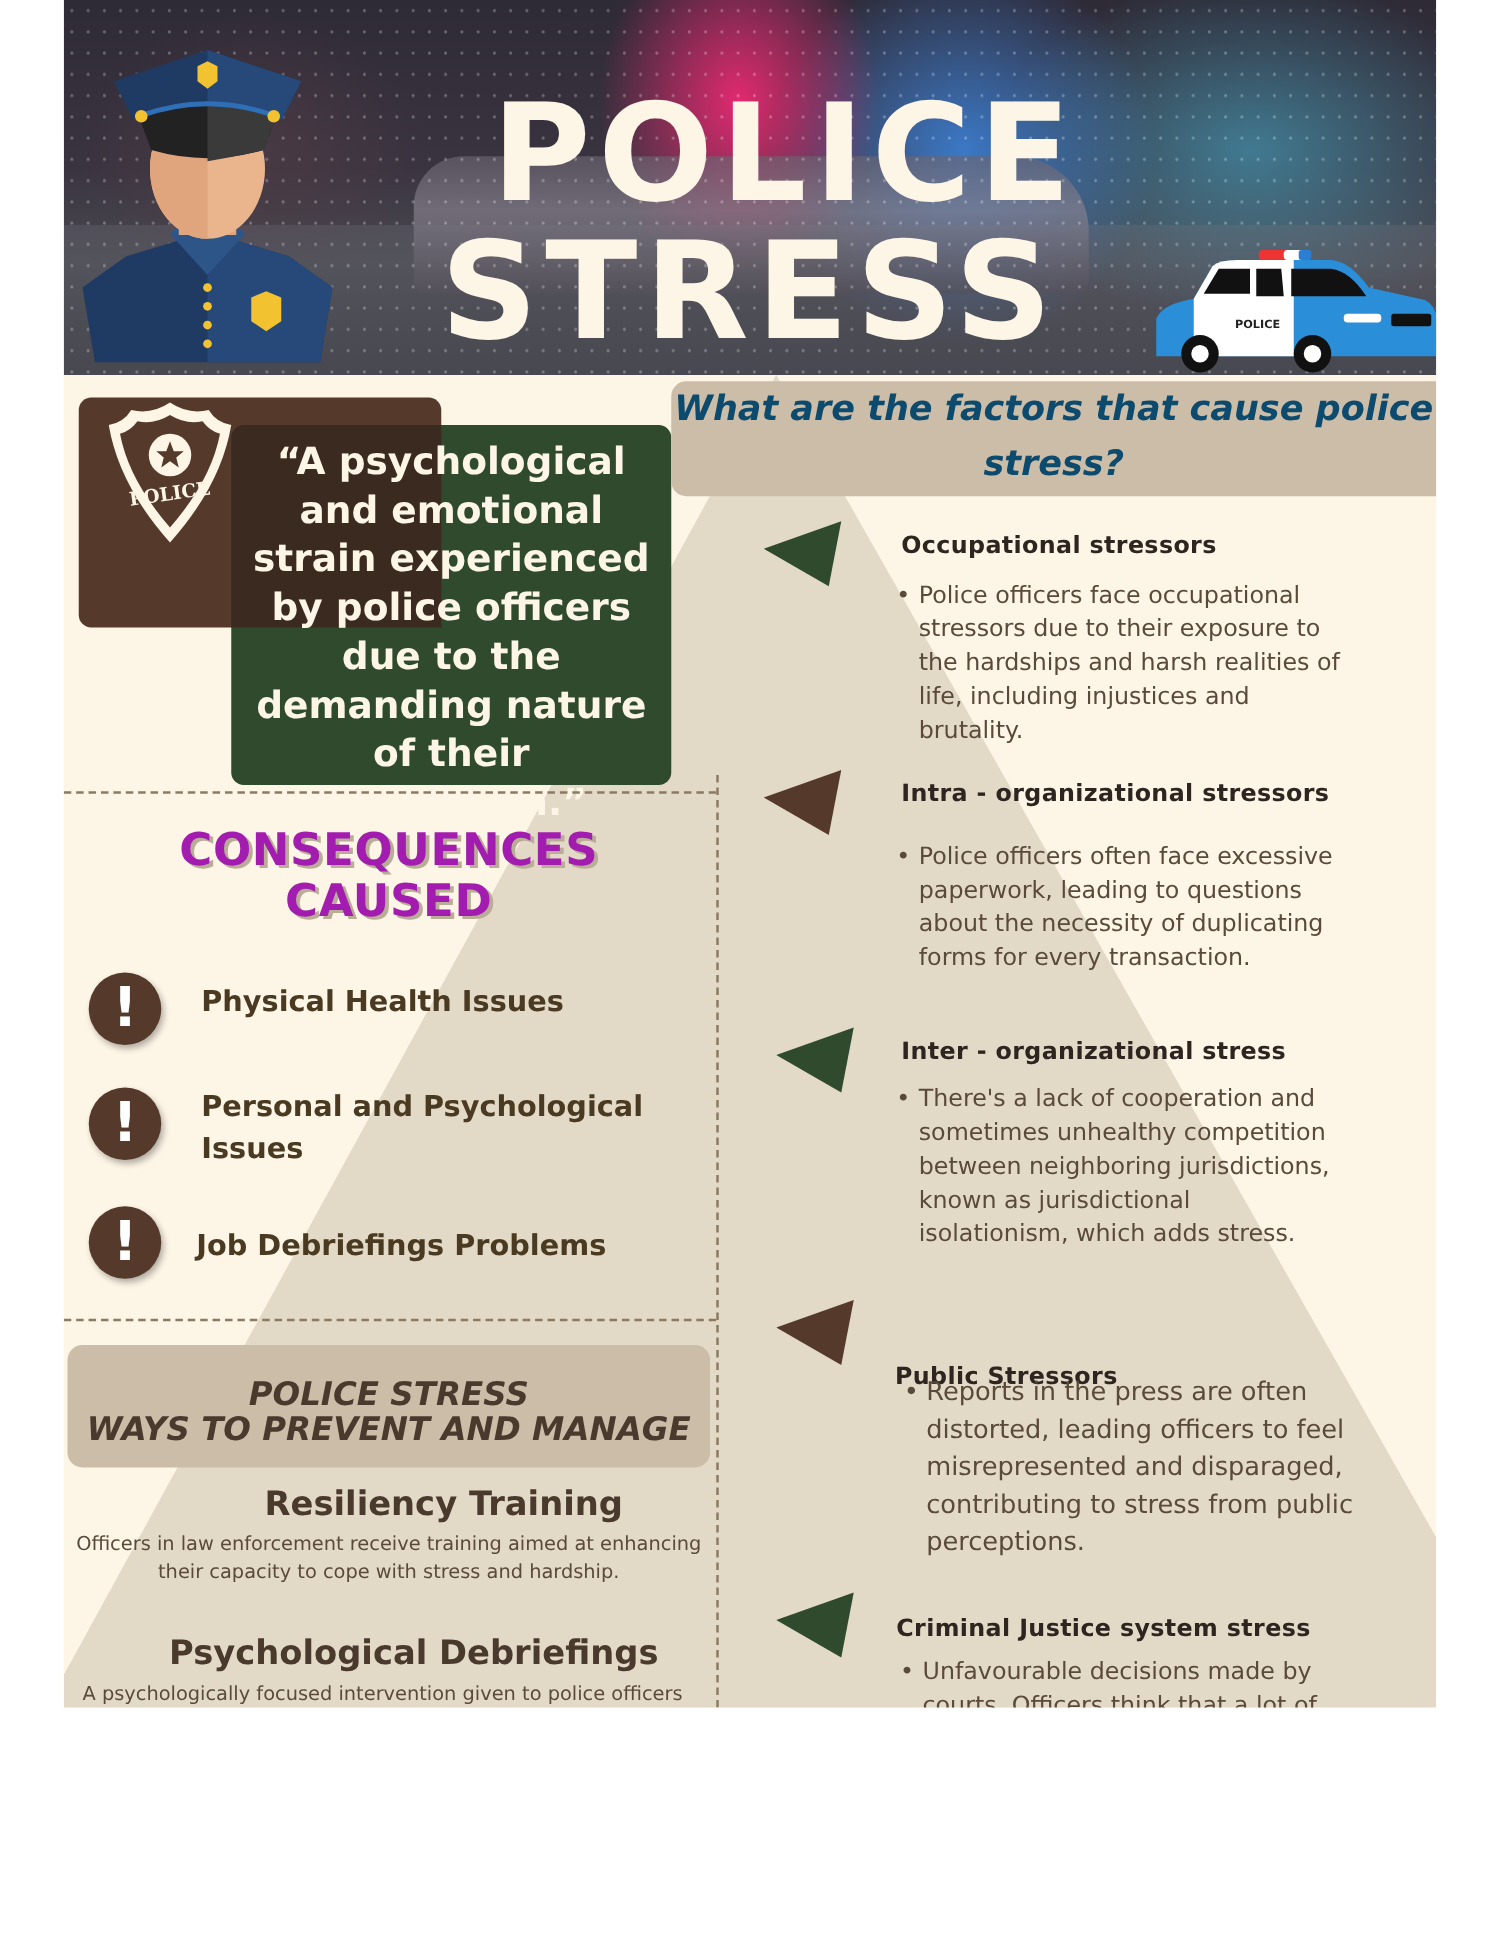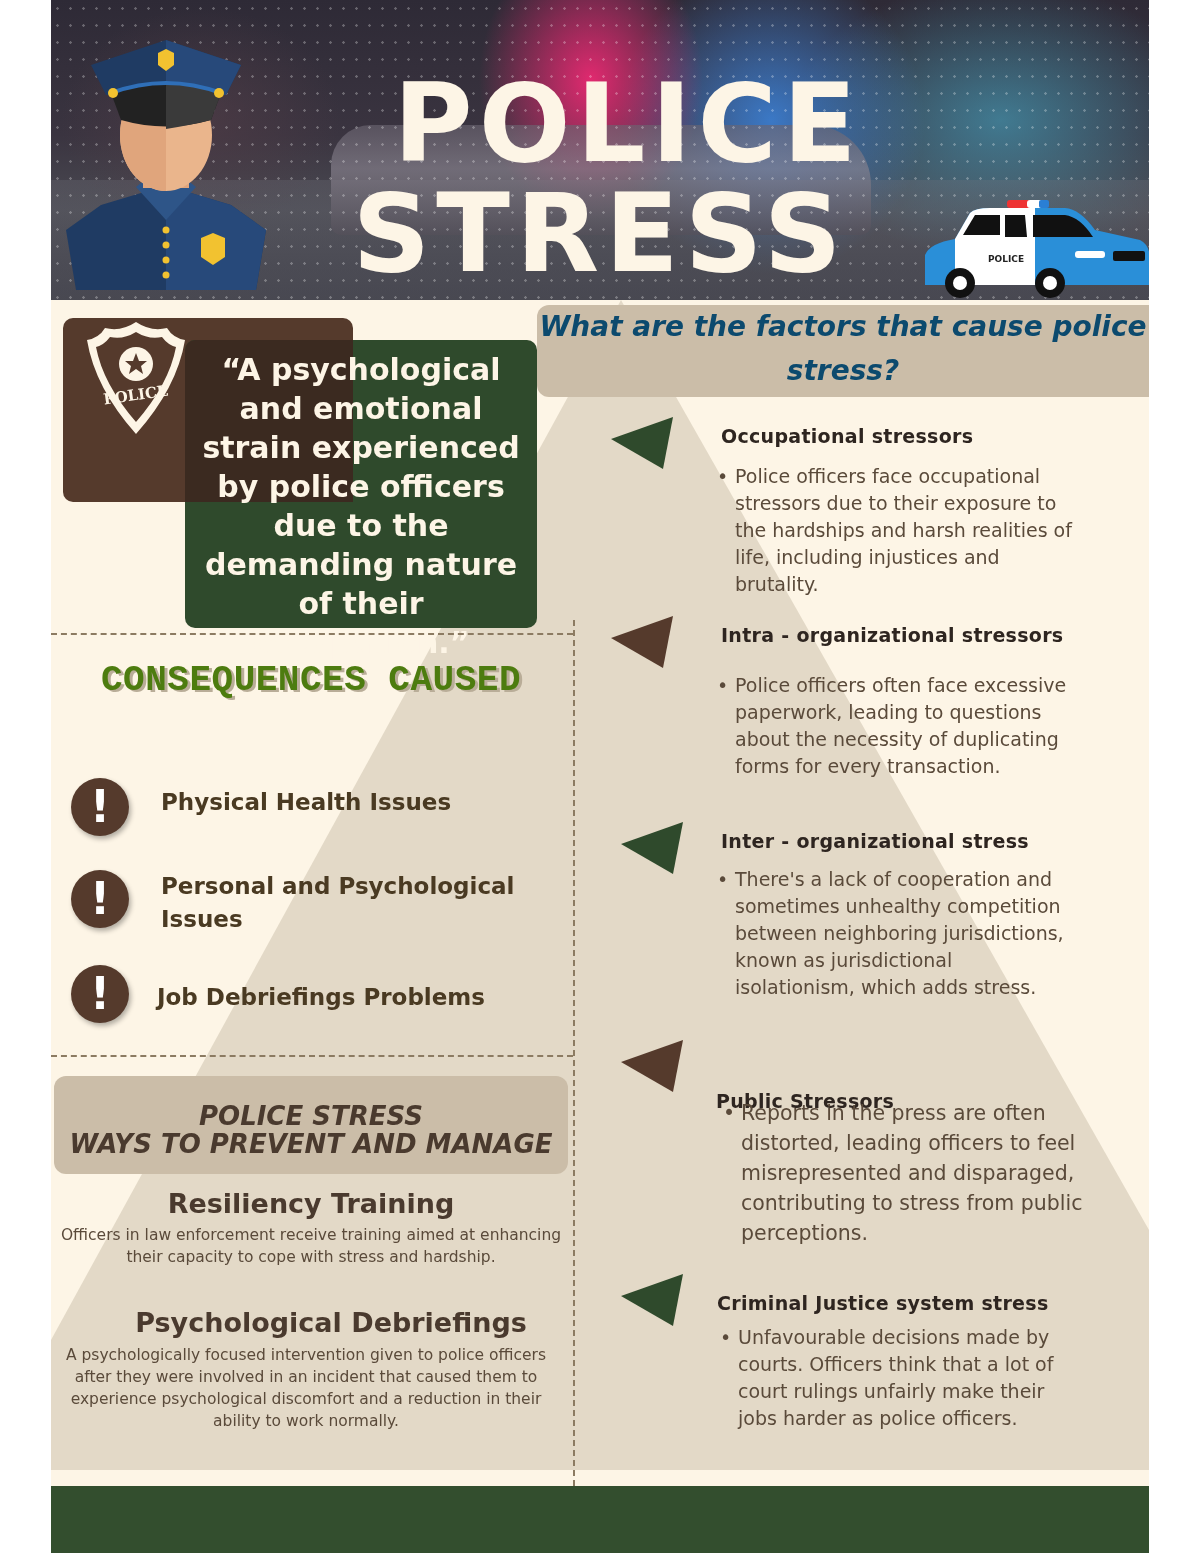--- a/index.html
+++ b/index.html
@@ -1,17 +1,17 @@
 <!DOCTYPE html>
 <html><head>
 <meta charset="utf-8">
 <style>
   html, body { margin:0; padding:0; }
   body { width:1200px; height:1553px; background:#ffffff; position:relative; overflow:hidden; font-family:"DejaVu Sans", sans-serif; }
-  .page { position:absolute; left:51px; top:0; width:1098px; height:1553px; background:#fdf5e6; overflow:hidden; }
+  .page { position:absolute; left:51px; top:0; width:1098px; height:1366px; background:#fdf5e6; overflow:hidden; }
 
   
   .hero { position:absolute; left:0; top:0; width:1098px; height:300px; overflow:hidden;
     background:
       radial-gradient(ellipse 160px 200px at 540px 80px, rgba(255,40,120,0.85), rgba(255,40,120,0) 70%),
       radial-gradient(ellipse 220px 220px at 720px 120px, rgba(60,150,255,0.7), rgba(60,150,255,0) 70%),
       radial-gradient(ellipse 300px 200px at 950px 120px, rgba(70,170,200,0.6), rgba(70,170,200,0) 70%),
       radial-gradient(ellipse 200px 160px at 150px 120px, rgba(80,60,70,0.7), rgba(80,60,70,0) 70%),
       linear-gradient(180deg, #2e2a36 0%, #3a3440 45%, #4a4a52 70%, #3c3c44 100%); }
   .hero .road { position:absolute; left:0; bottom:0; width:100%; height:120px; background:linear-gradient(180deg, rgba(120,120,130,0.25), rgba(80,80,90,0.6)); }
@@ -40,21 +40,21 @@
   
   .factors-head { position:absolute; left:486px; top:305px; width:612px; height:92px; background:#cbbda8; border-radius:12px 0 0 12px; text-align:center; color:#0c4a6e; font-weight:bold; font-style:italic; font-size:28px; line-height:44px; }
 
   .factor { position:absolute; left:560px; width:530px; }
   .factor .arrow { position:absolute; left:0; top:0; width:70px; height:56px; }
   .factor .ftitle { position:absolute; left:110px; top:10px; font-weight:bold; font-size:19px; color:#2e2520; letter-spacing:0.3px; }
   .factor .fbody { position:absolute; left:124px; color:#5a4a3a; font-size:19px; line-height:27px; width:340px; }
   .factor .bullet { position:absolute; left:-18px; top:0; }
 
   
-  .cons-title { position:absolute; left:10px; top:660px; width:500px; text-align:center; font-weight:bold; font-size:36px; color:#4d7c0f; text-shadow:3px 2px 0 #b9ad98; letter-spacing:0.5px;font-family:Liberation Mono, monospace; }
+  .cons-title { position:absolute; left:10px; top:660px; width:500px; text-align:center; font-weight:bold; font-size:36px; color:#a21caf; text-shadow:3px 2px 0 #b9ad98; letter-spacing:0.5px; }
   .cons-item { position:absolute; left:20px; }
   .cons-icon { position:absolute; left:0; top:0; width:58px; height:58px; border-radius:50%; background:#553a2c; box-shadow:2px 3px 5px rgba(0,0,0,0.3); color:#fff; font-weight:bold; font-size:44px; text-align:center; line-height:58px; }
   .cons-label { position:absolute; left:90px; font-weight:bold; font-size:23px; color:#4a3a22; line-height:33px; width:400px; }
 
   
   .prev-head { position:absolute; left:3px; top:1076px; width:514px; height:98px; background:#cbbda8; border-radius:12px; text-align:center; color:#4a3a2e; font-weight:bold; font-style:italic; font-size:26px; line-height:28px; padding-top:26px; box-sizing:border-box; }
   .prev-title { position:absolute; width:520px; text-align:center; font-weight:bold; font-size:27px; color:#4a3a2e; }
   .prev-body { position:absolute; width:520px; text-align:center; font-size:15.5px; color:#5a4a3a; line-height:22px; }
 
   .footer { position:absolute; left:0; top:1486px; width:1098px; height:67px; background:#334e2e; }
@@ -190,20 +190,20 @@
   <div class="cons-item" style="top:965px;">
     <div class="cons-icon">!</div>
     <div class="cons-label" style="top:16px; left:86px;">Job Debriefings Problems</div>
   </div>
 
   <div class="prev-head">
     <div>POLICE STRESS</div>
     <div>WAYS TO PREVENT AND MANAGE</div>
   </div>
 
-  <div class="prev-title" style="left:0; top:1188px;">Resiliency Training</div>
+  <div class="prev-title" style="left:0; top:1188px;padding-left:44px;">Resiliency Training</div>
   <div class="prev-body" style="left:0; top:1224px;">Officers in law enforcement receive training aimed at enhancing their capacity to cope with stress and hardship.</div>
 
   <div class="prev-title" style="left:20px; top:1307px;">Psychological Debriefings</div>
   <div class="prev-body" style="left:5px; top:1344px; width:500px;">A psychologically focused intervention given to police officers after they were involved in an incident that caused them to experience psychological discomfort and a reduction in their ability to work normally.</div>
 
   <div class="footer"></div>
 </div>
 
 </body></html>

